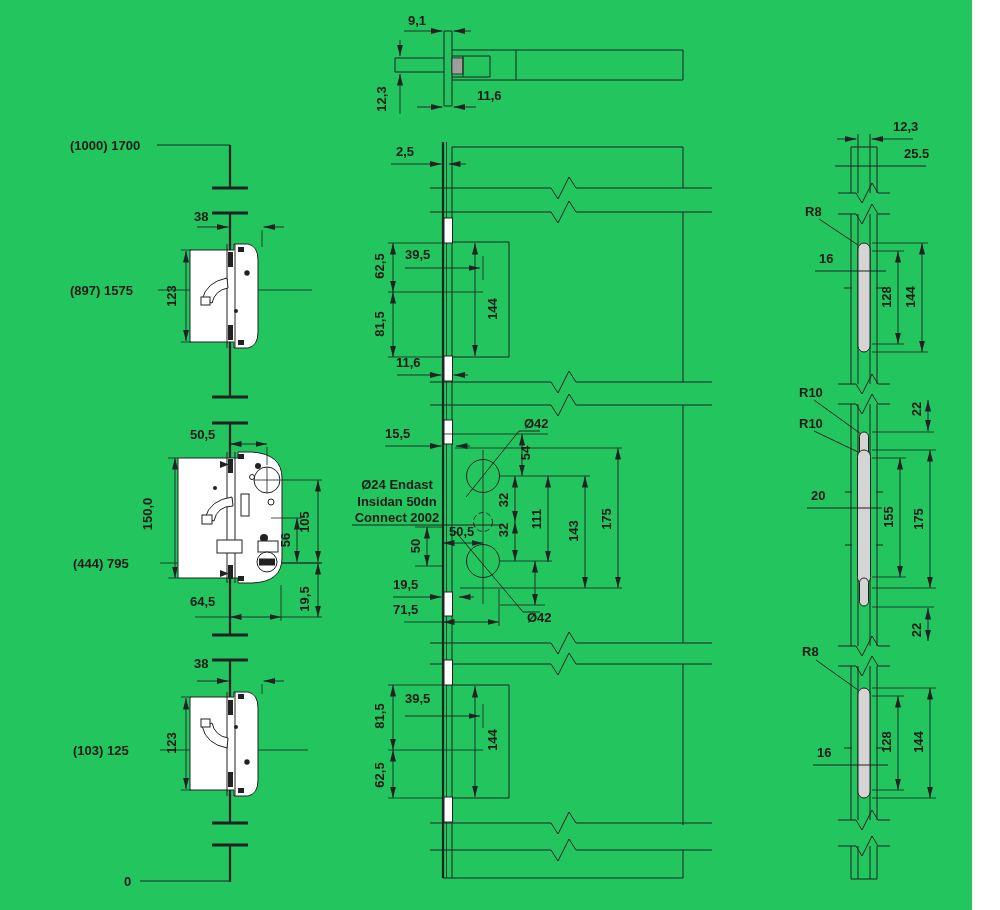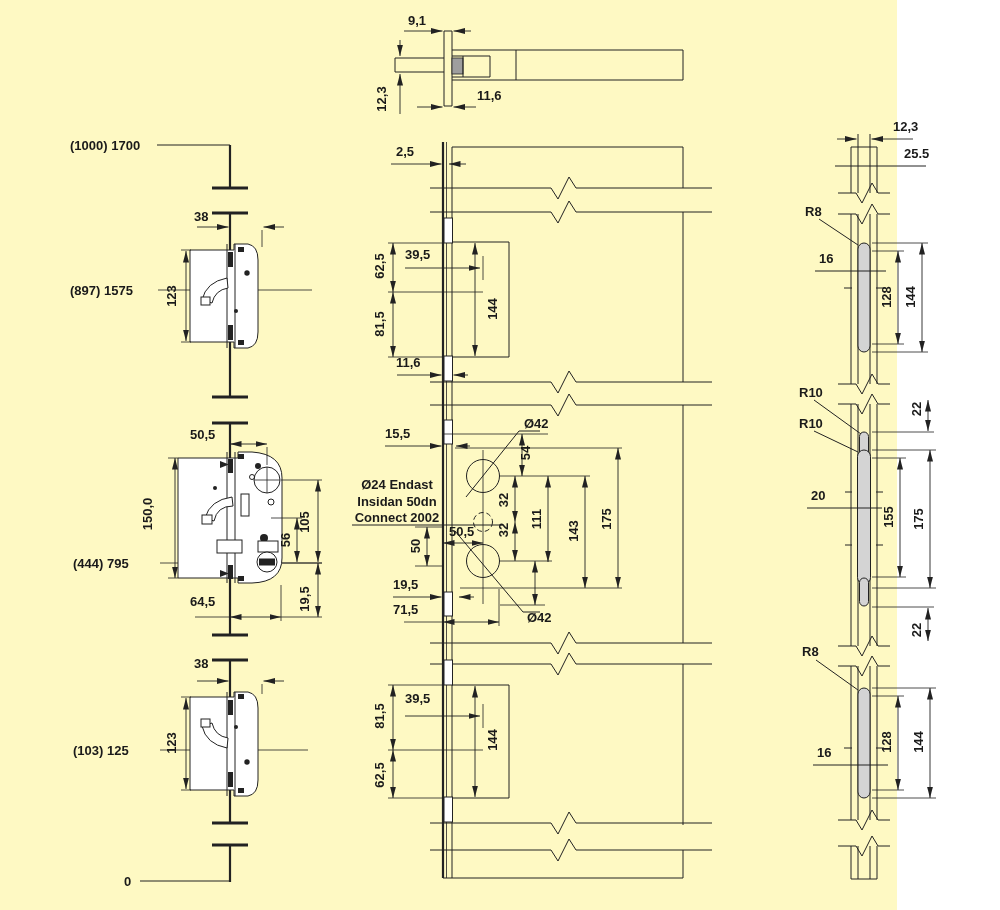--- a/index.html
+++ b/index.html
@@ -1,16 +1,16 @@
 <!DOCTYPE html>
 <html><head>
 <meta charset="utf-8">
 <style>
   html,body{margin:0;padding:0;background:#fff;}
-  #stage{width:897px;height:910px;position:relative;background:#fef9c3;}
+  #stage{width:972px;height:910px;position:relative;background:#22c55e;}
   svg{display:block;}
   text{font-family:"Liberation Sans",sans-serif;font-weight:bold;font-size:13px;fill:#1a1a1a;}
   .s1{stroke:#222;stroke-width:1;fill:none;}
   .s2{stroke:#222;stroke-width:2.2;fill:none;}
   .sthin{stroke:#222;stroke-width:0.8;fill:none;}
   .dim{stroke:#222;stroke-width:0.9;fill:none;}
   .bar{stroke:#222;stroke-width:3;fill:none;}
   .fb{fill:#222;stroke:none;}
   .wh{fill:#fff;}
   .gray{fill:#d4d4d4;stroke:#222;stroke-width:1;}

